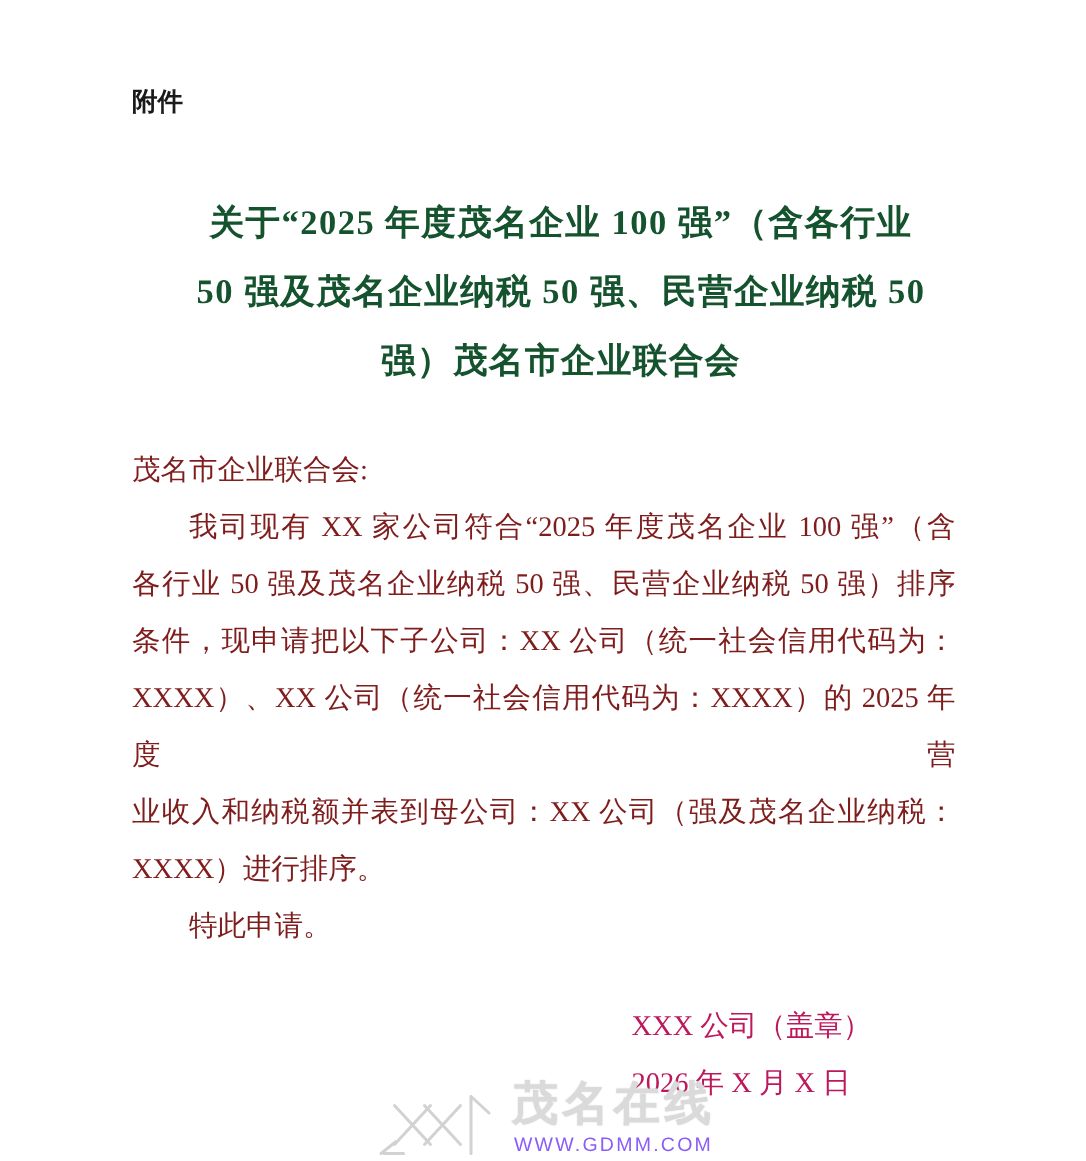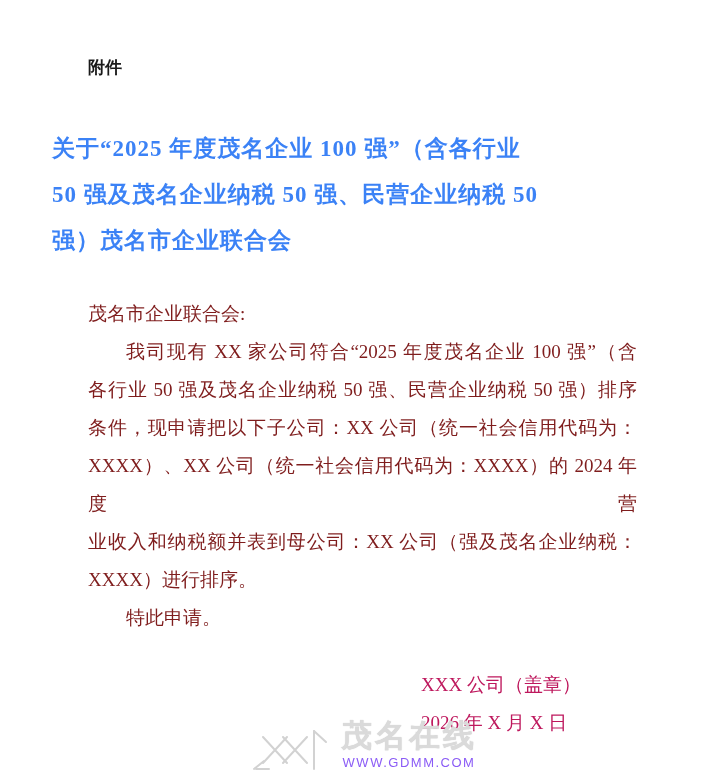--- a/index.html
+++ b/index.html
@@ -6,23 +6,23 @@
   .page{
     position:relative;width:684px;height:774px;background:#ffffff;overflow:hidden;
     font-family:"Liberation Serif","DejaVu Serif",serif;color:#1c1c1c;
   }
   .attachment-label{
     position:absolute;left:88px;top:56px;
     font-family:"Liberation Sans","DejaVu Sans",sans-serif;
     font-weight:700;font-size:17px;color:#1a1a1a;
   }
   .doc-title{
-    position:absolute;left:52px;width:620px;top:126px;
-    text-align:left;font-weight:700;font-size:23px;line-height:46px;
-    color:#3b82f6;letter-spacing:1px;
+    position:absolute;left:64px;width:620px;top:126px;
+    text-align:center;font-weight:700;font-size:23px;line-height:46px;
+    color:#14532d;letter-spacing:1px;
   }
   .doc-title .t-line{white-space:nowrap;}
   .letter{
     position:absolute;left:88px;width:549px;top:295px;
     font-size:19px;line-height:38px;color:#7f1d1d;
   }
   .jl{text-align:justify;text-align-last:justify;}
   .ind{text-indent:2em;}
   .sig-block{
     position:absolute;left:421px;top:666px;
@@ -58,21 +58,21 @@
     <div class="t-line">关于“2025 年度茂名企业 100 强”（含各行业</div>
     <div class="t-line">50 强及茂名企业纳税 50 强、民营企业纳税 50</div>
     <div class="t-line">强）茂名市企业联合会</div>
   </div>
 
   <div class="letter">
     <div>茂名市企业联合会:</div>
     <div class="jl ind">我司现有 XX 家公司符合“2025 年度茂名企业 100 强”（含</div>
     <div class="jl">各行业 50 强及茂名企业纳税 50 强、民营企业纳税 50 强）排序</div>
     <div class="jl">条件，现申请把以下子公司：XX 公司（统一社会信用代码为：</div>
-    <div class="jl">XXXX）、XX 公司（统一社会信用代码为：XXXX）的 2024 年度营</div>
+    <div class="jl">XXXX）、XX 公司（统一社会信用代码为：XXXX）的 2025 年度营</div>
     <div class="jl">业收入和纳税额并表到母公司：XX 公司（强及茂名企业纳税：</div>
     <div>XXXX）进行排序。</div>
     <div class="ind">特此申请。</div>
   </div>
 
   <div class="sig-block">
     <div class="sig-line">XXX 公司（盖章）</div>
     <div class="sig-line">2026 年 X 月 X 日</div>
   </div>
 

